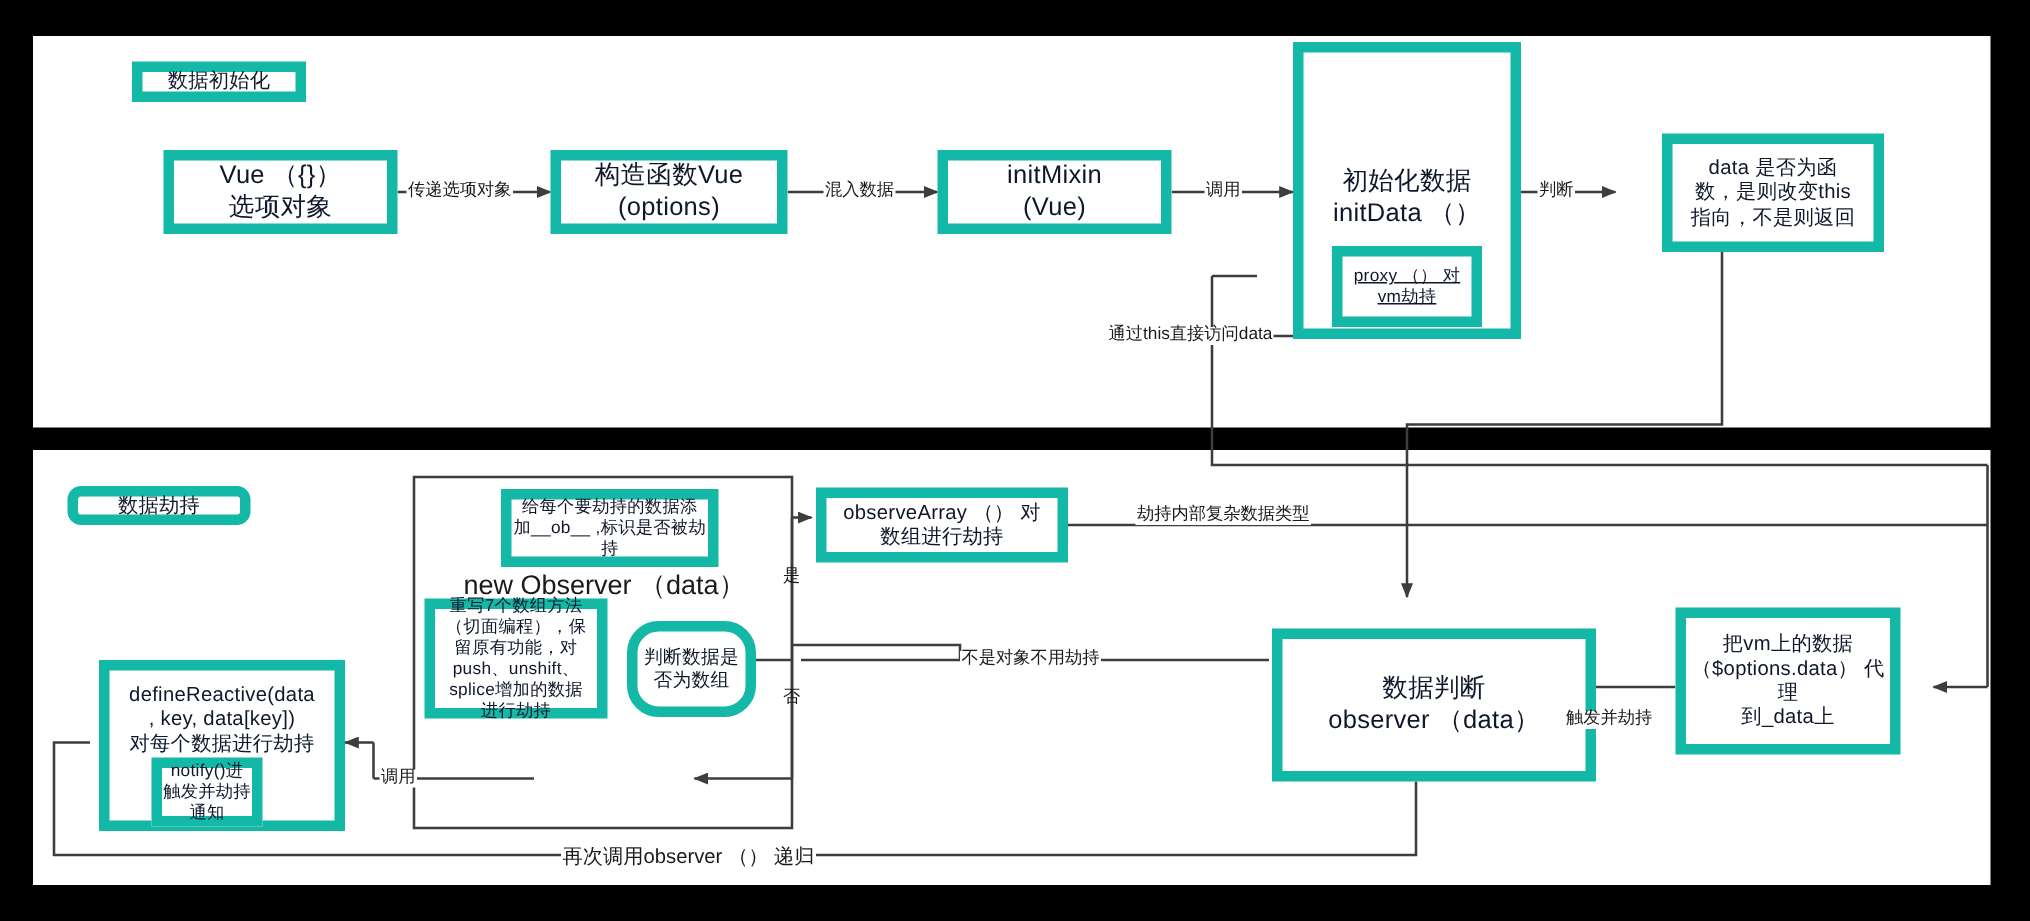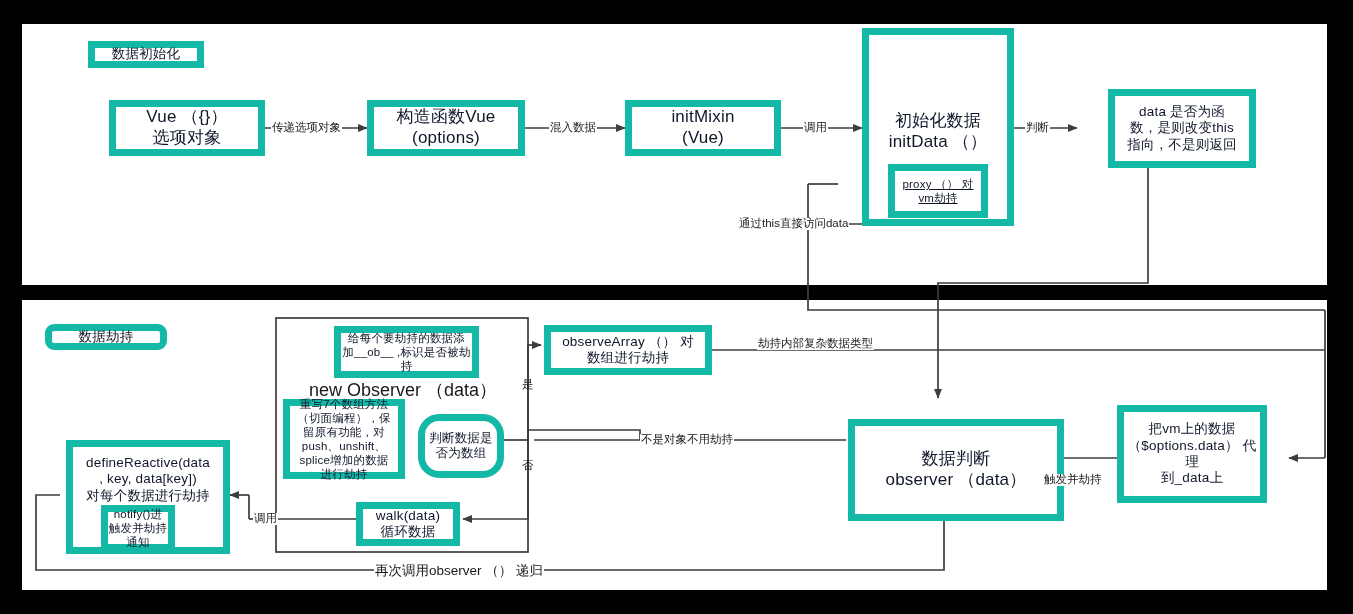--- a/index.html
+++ b/index.html
@@ -200,26 +200,20 @@
     </div>
   </div>
 
   <div class="box t12" style="left:418px; top:414px; width:86px; height:64px;border-radius:21px;">
     <div>
       <div>判断数据是</div>
       <div>否为数组</div>
     </div>
   </div>
 
-  <div class="box t13" style="left:356px; top:502px; width:104px; height:44px;">
-    <div>
-      <div>walk(data)</div>
-      <div>循环数据</div>
-    </div>
-  </div>
 
   <div class="box t13" style="left:544px; top:325px; width:168px; height:50px;">
     <div>
       <div>observeArray （） 对</div>
       <div>数组进行劫持</div>
     </div>
   </div>
 
   <div class="box t13" style="left:66px; top:440px; width:164px; height:114px; align-items:flex-start; padding-top:8px;">
     <div>

